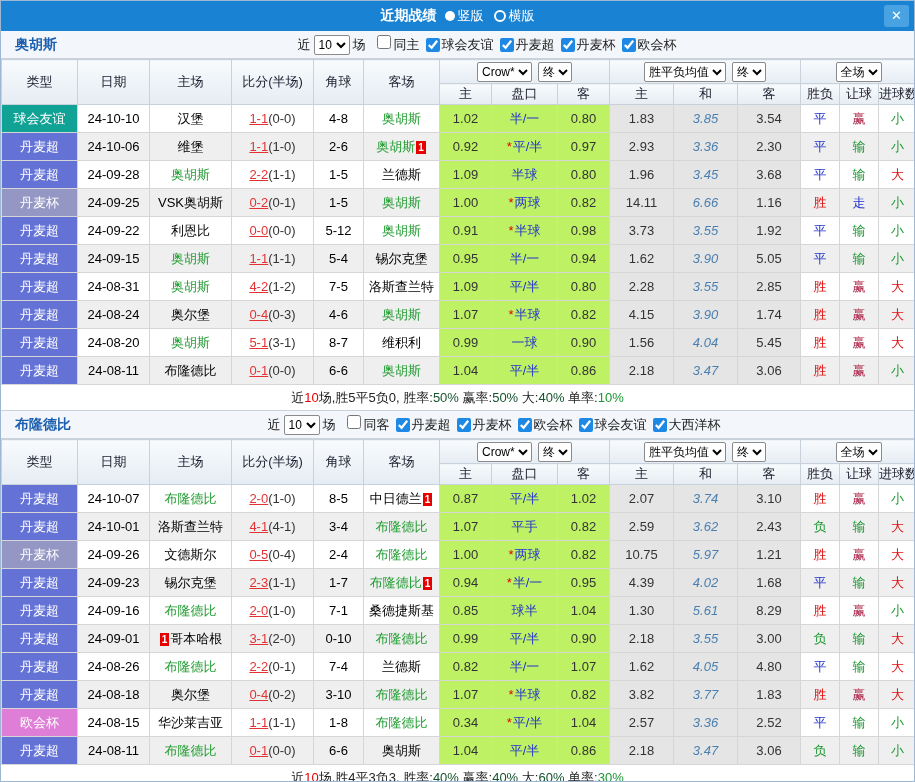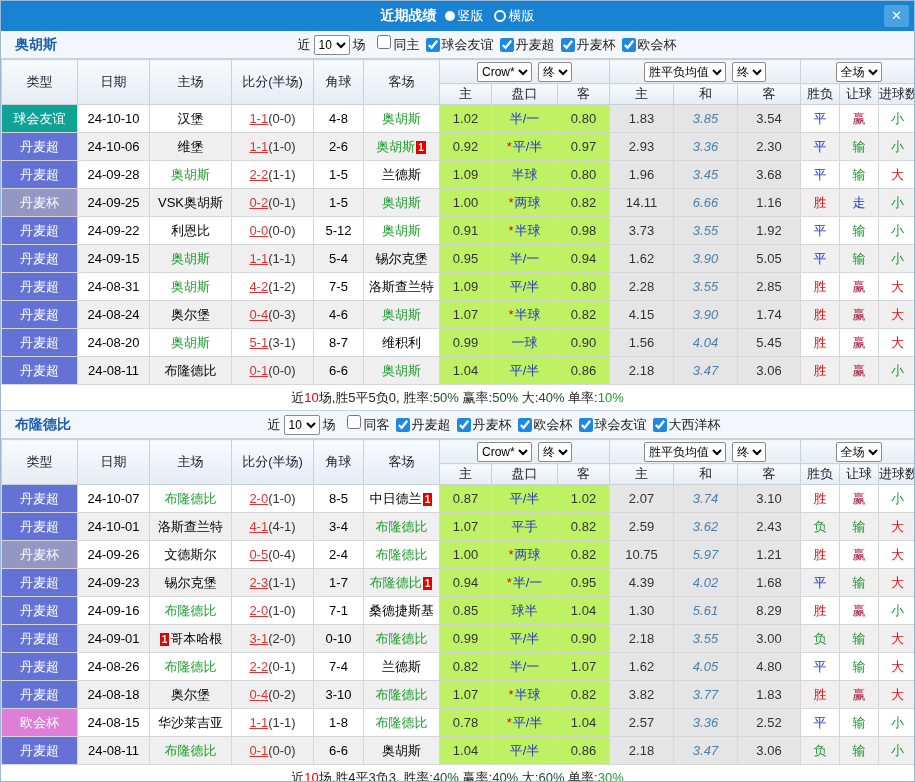--- a/index.html
+++ b/index.html
@@ -505,21 +505,21 @@
         <td class="c-maroon">赢</td>
         <td class="c-red">大</td>
       </tr>
       <tr class="odd">
         <td class="league" style="background: rgb(223, 126, 214);">欧会杯</td>
         <td>24-08-15</td>
         <td><span>华沙莱吉亚</span></td>
         <td><span class="ft">1-1</span><span class="ht">(1-1)</span></td>
         <td>1-8</td>
         <td><span class="team-green">布隆德比</span></td>
-        <td class="odds">0.78</td>
+        <td class="odds">0.34</td>
         <td class="odds"><span class="star">*</span><span class="hcp-t">平/半</span></td>
         <td class="odds">1.04</td>
         <td class="avg">2.57</td>
         <td class="avg mid">3.36</td>
         <td class="avg">2.52</td>
         <td class="c-blue">平</td>
         <td class="c-green">输</td>
         <td class="c-green">小</td>
       </tr>
       <tr class="even">

